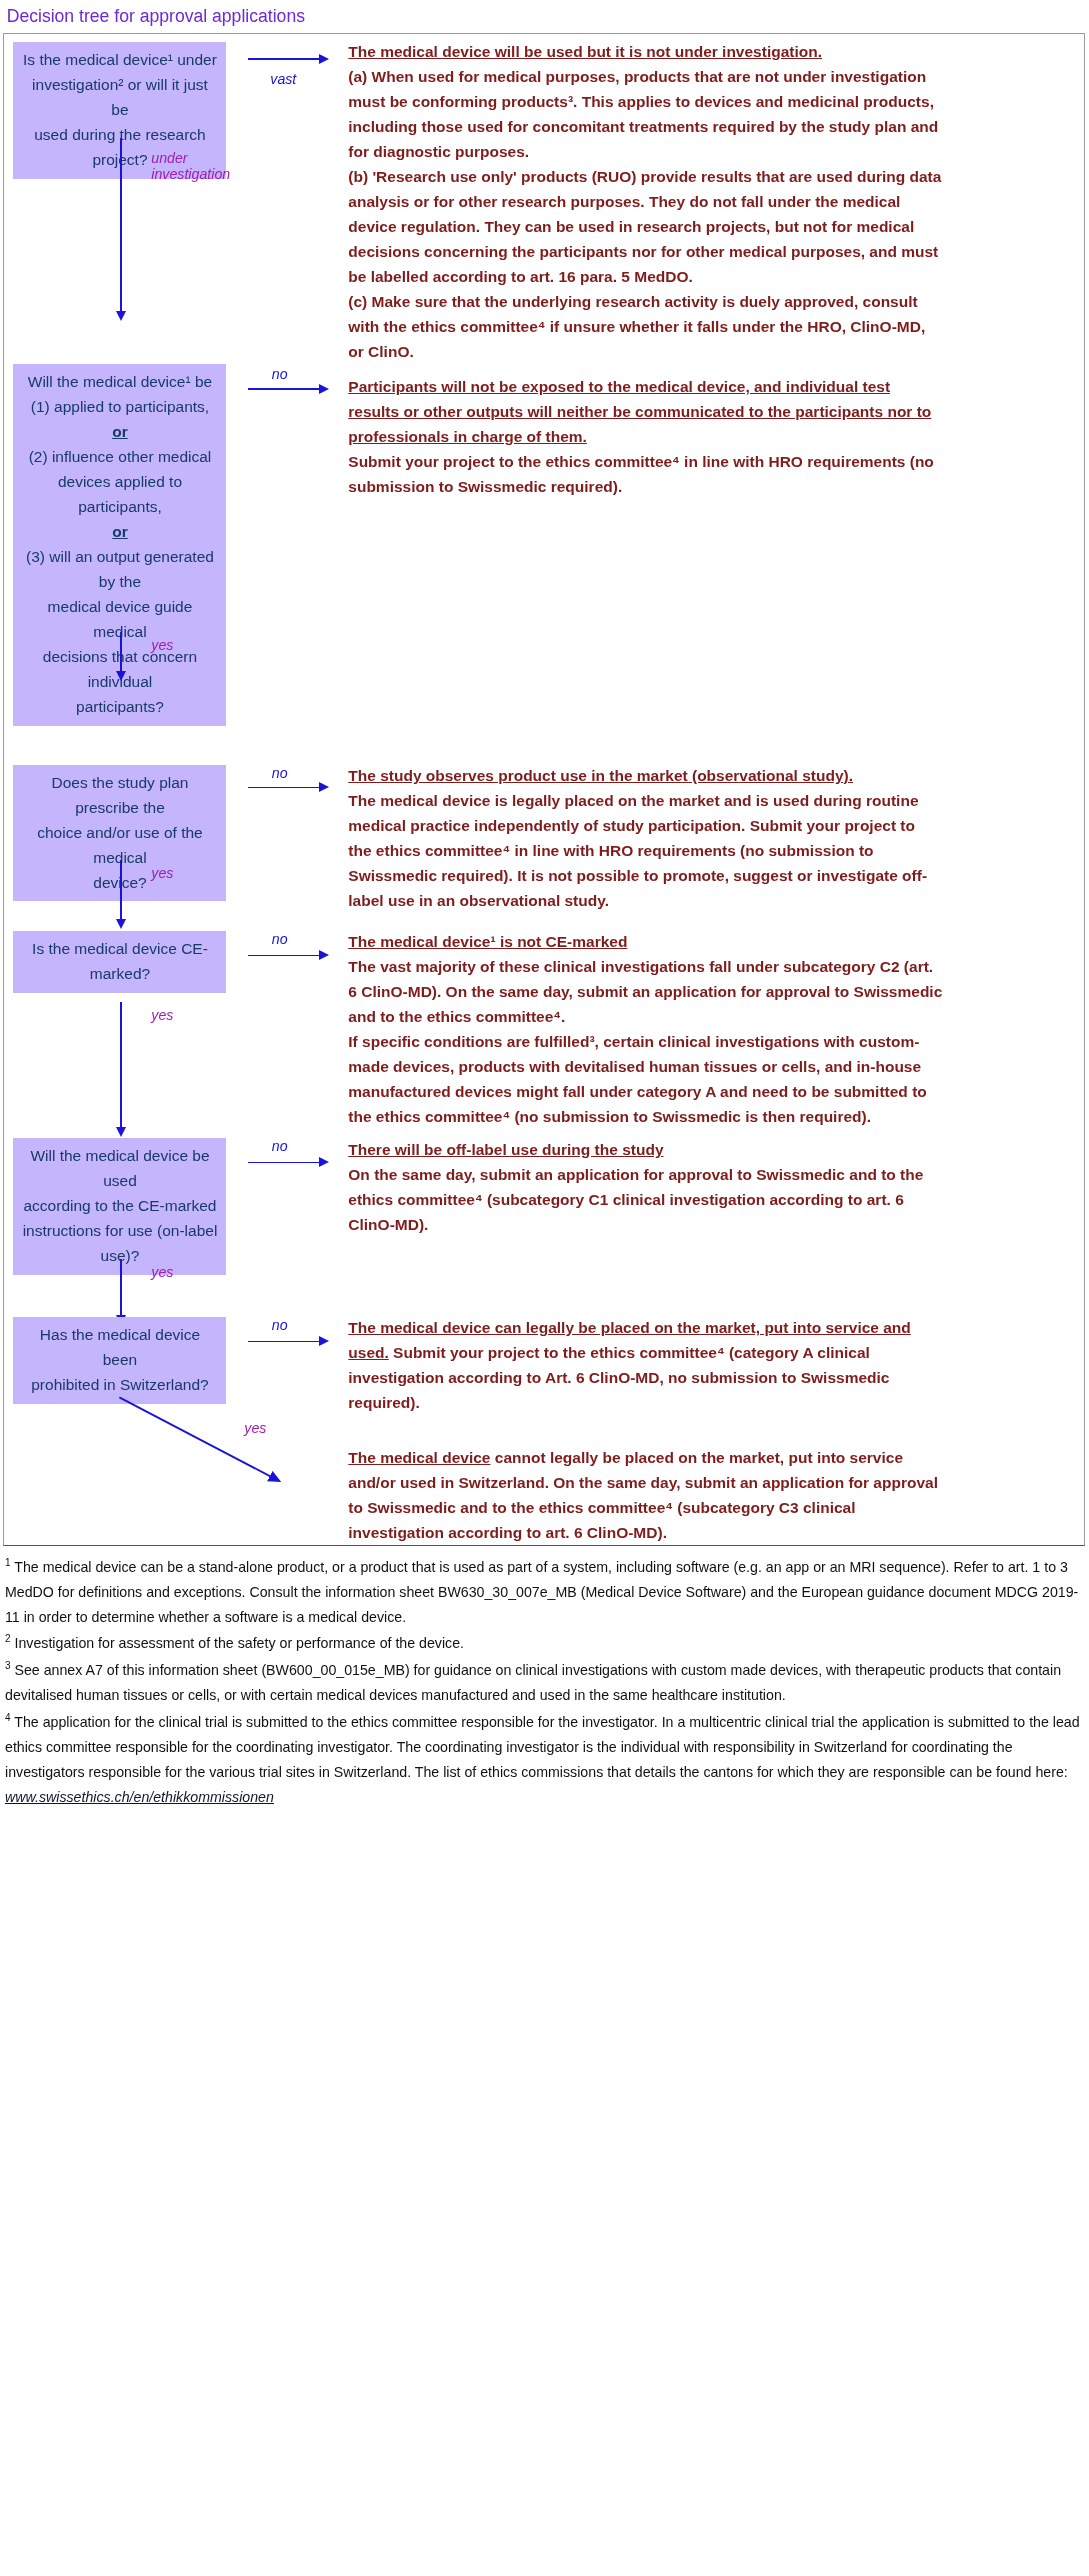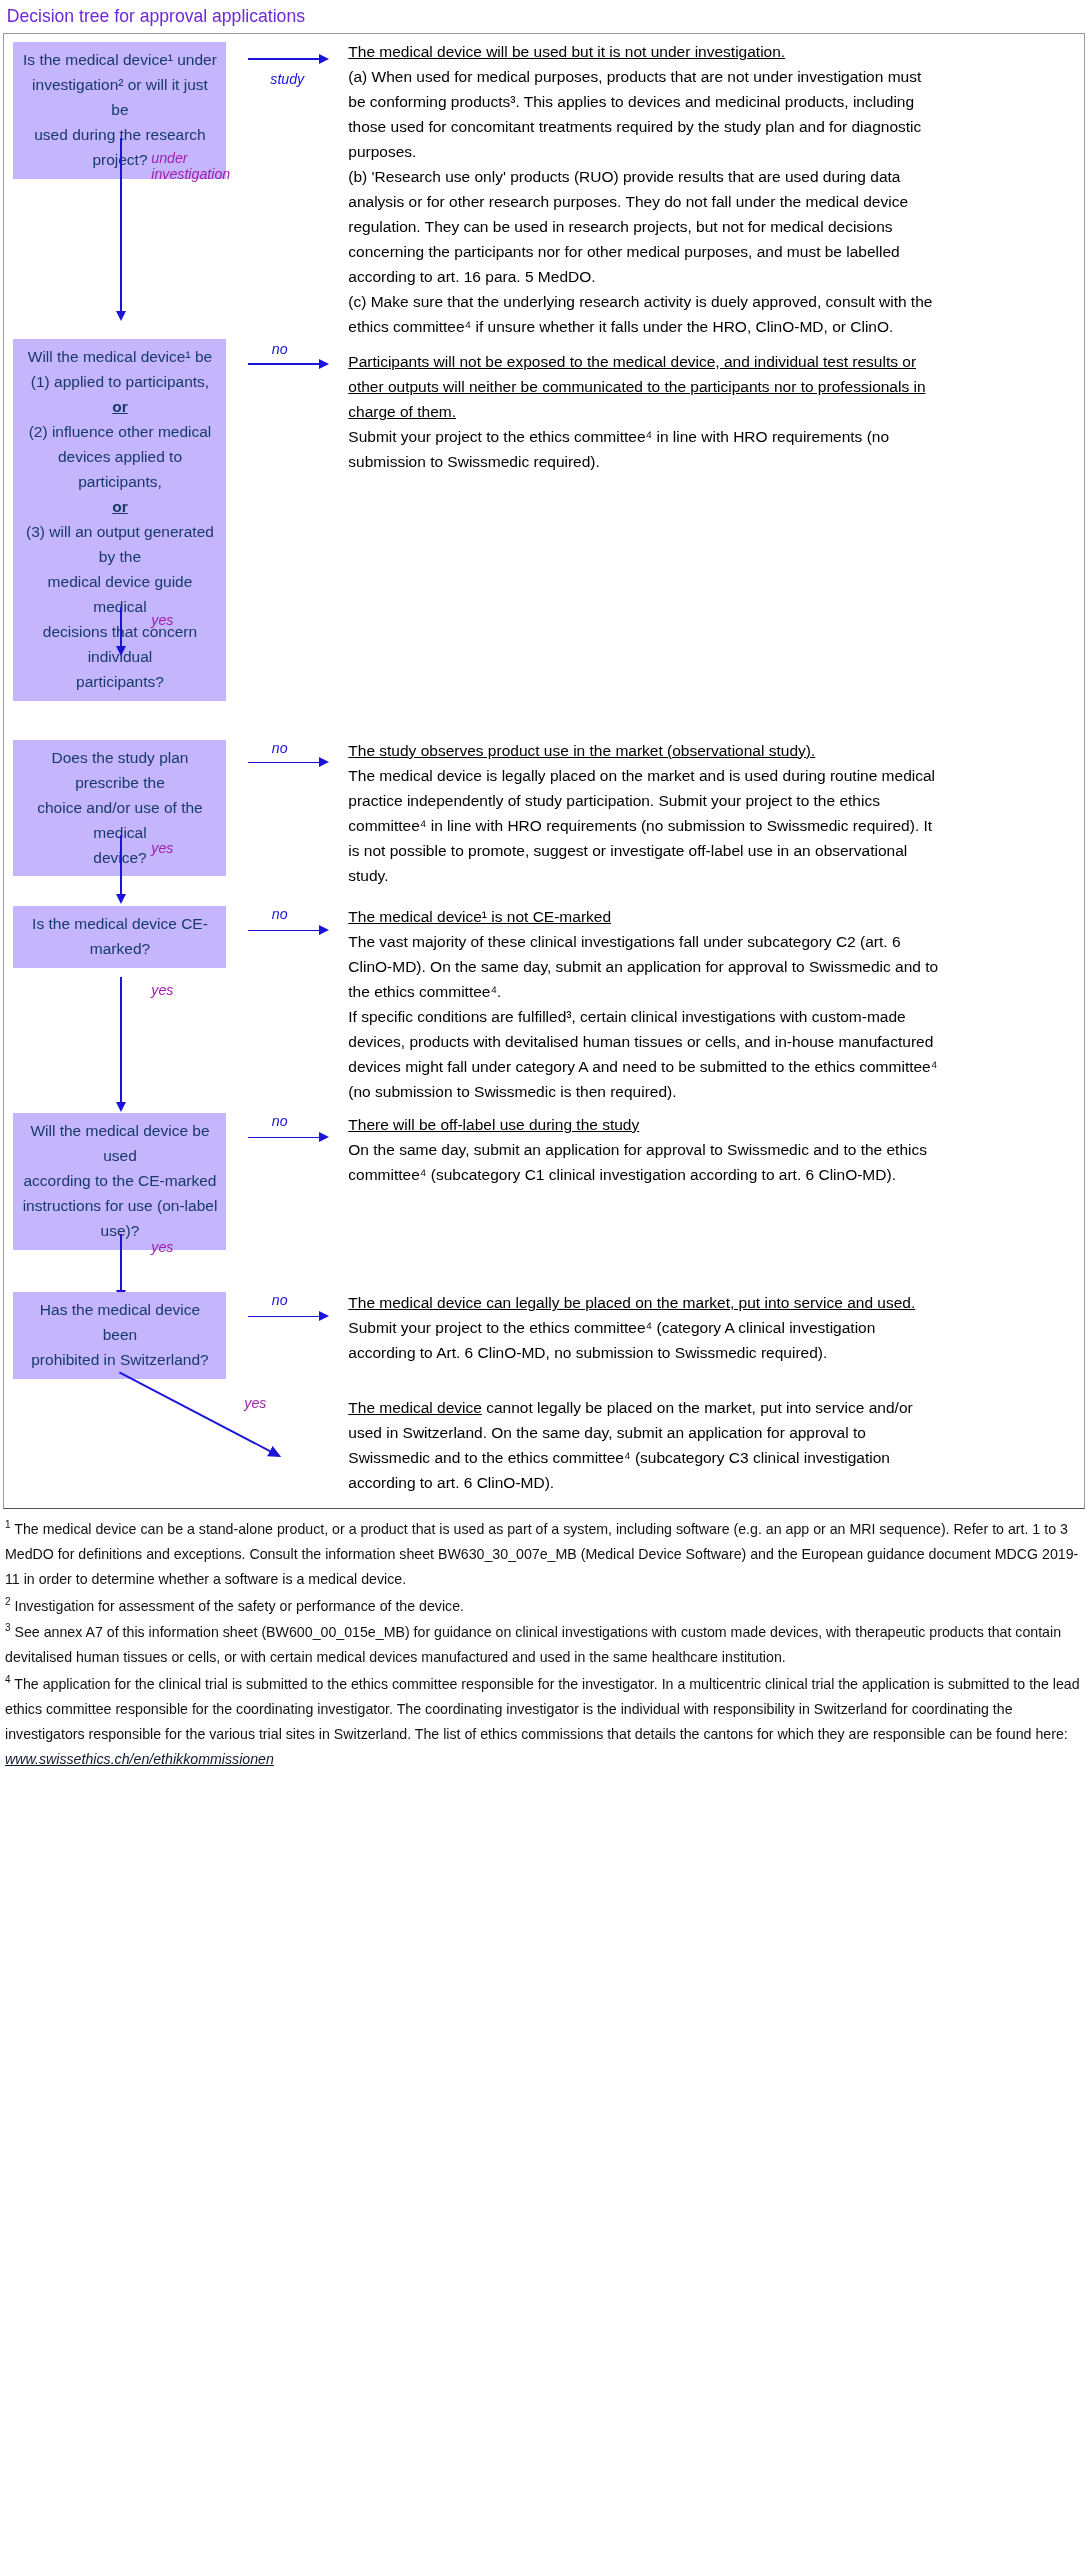--- a/index.html
+++ b/index.html
@@ -70,23 +70,24 @@
   .decision-box .or {
     font-weight: bold;
     text-decoration: underline;
     display: block;
   }
 
   
   .outcome {
     font-size: 15.5px;
     line-height: 25px;
-    color: #000000;
+    color: #7f1d1d;
     padding-top: 5px;
     max-width: 594px;
+    font-weight: bold;
   }
   .outcome p { margin: 0; }
   .outcome .u { text-decoration: underline; }
 
   
   .h-arrow {
     position: absolute;
     left: 5px;
     width: 72px;
     height: 1.7px;
@@ -170,21 +171,21 @@
         <span class="line">investigation² or will it just be</span>
         <span class="line">used during the research project?</span>
       </div>
       <div class="v-arrow" style="top:104px;height:174px;"></div>
       <div class="v-label" style="top:116px; font-style:italic; width:92px;">
         <span>under investigation</span>
       </div>
     </div>
     <div class="mid-col">
       <div class="h-arrow" style="top:24px;"></div>
-      <div class="arrow-label" style="top:37px;left:27px;">study</div>
+      <div class="arrow-label" style="top:37px;left:27px;">vast</div>
     </div>
     <div class="right-col">
       <div class="outcome">
         <p class="u">The medical device will be used but it is not under investigation.</p>
         <p>(a) When used for medical purposes, products that are not under investigation must be conforming products³. This applies to devices and medicinal products, including those used for concomitant treatments required by the study plan and for diagnostic purposes.</p>
         <p>(b) 'Research use only' products (RUO) provide results that are used during data analysis or for other research purposes. They do not fall under the medical device regulation. They can be used in research projects, but not for medical decisions concerning the participants nor for other medical purposes, and must be labelled according to art. 16 para. 5 MedDO.</p>
         <p>(c) Make sure that the underlying research activity is duely approved, consult with the ethics committee⁴ if unsure whether it falls under the HRO, ClinO-MD, or ClinO.</p>
       </div>
     </div>
   </div>

